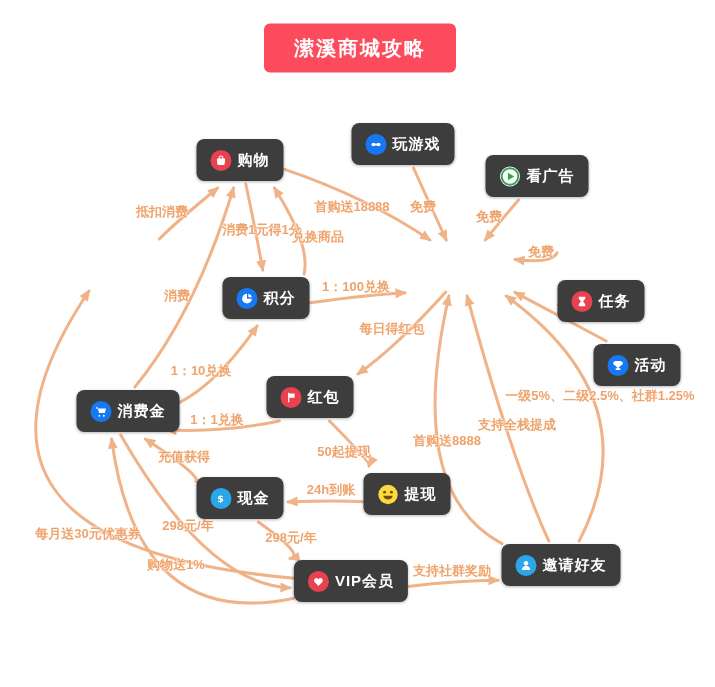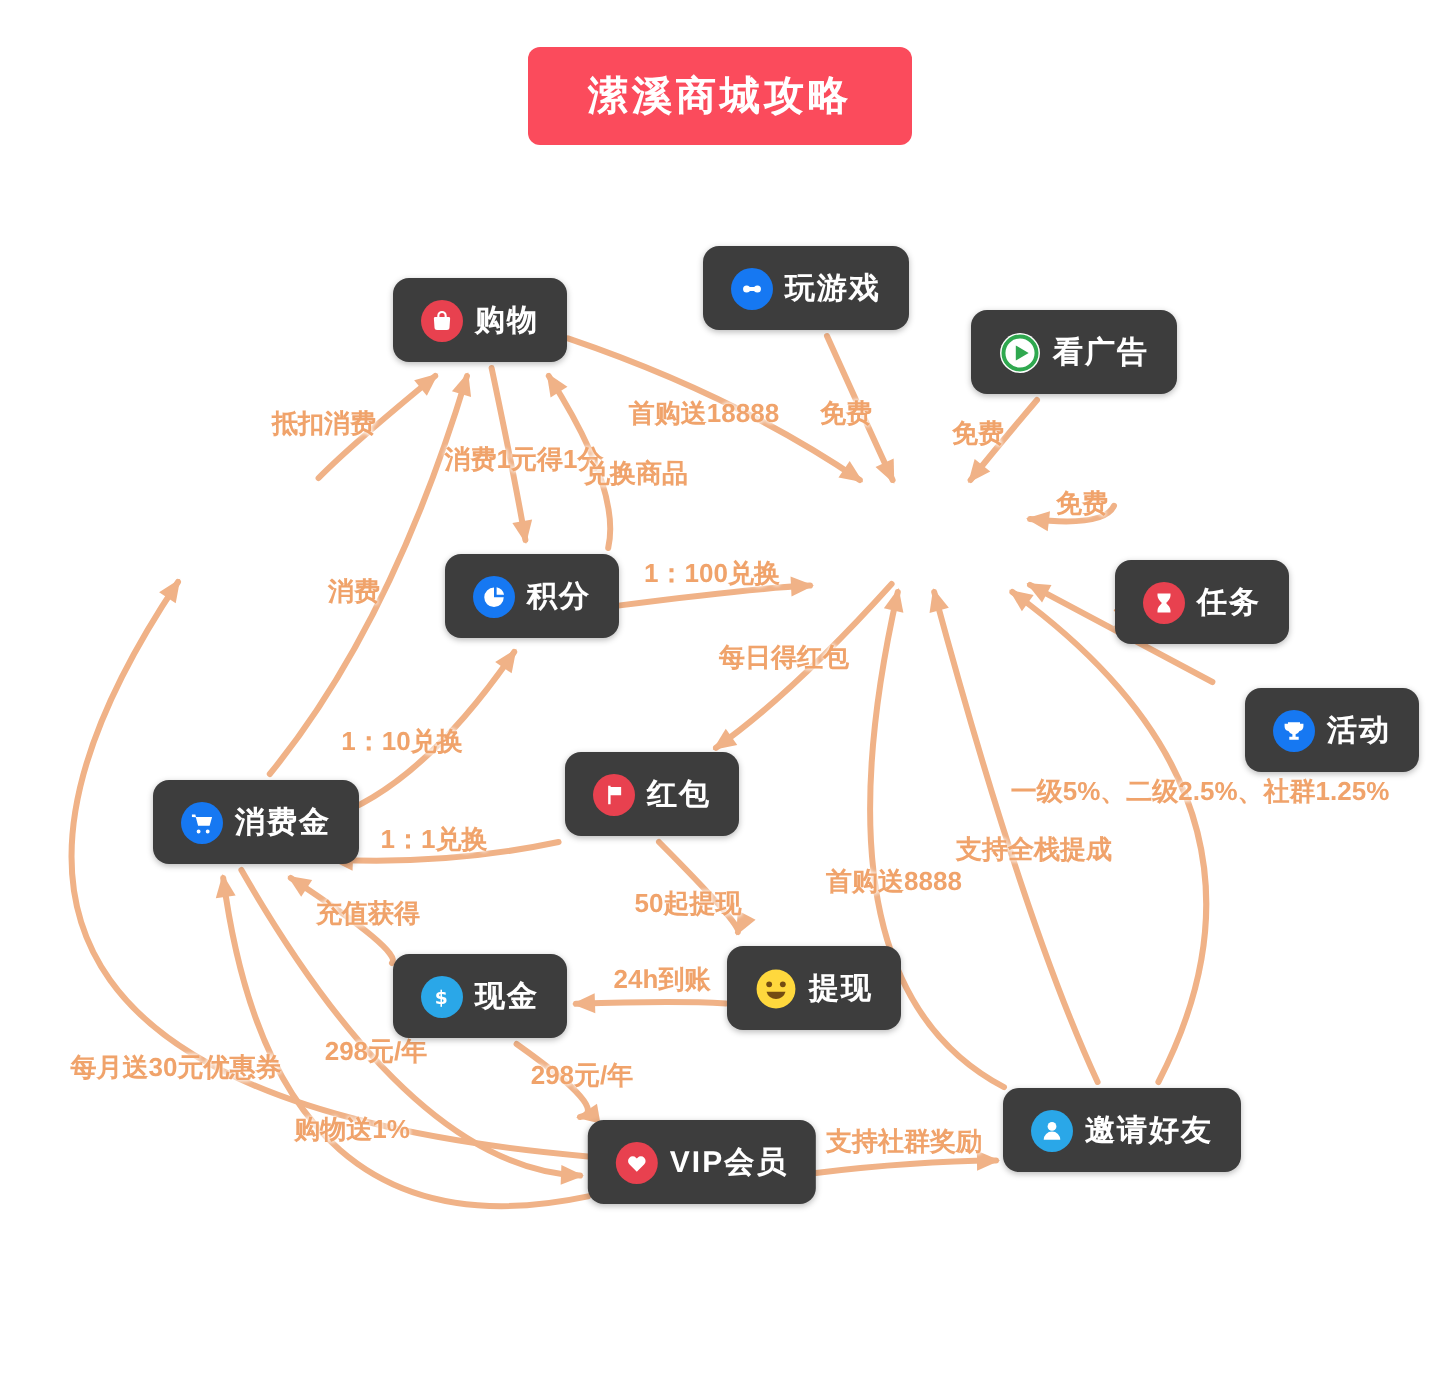--- a/index.html
+++ b/index.html
@@ -135,37 +135,37 @@
     </div>
     <div class="node" style="left: 266px; top: 298px;">
       <span class="node-icon" style="background: rgb(22, 120, 242);">
         <svg viewBox="0 0 16 16">
           <path fill="#fff" d="M8 8.2 8 2.2 A6 6 0 1 0 14 8.2 Z"></path>
           <path fill="#fff" d="M9.6 6.6 9.6 2 A6 6 0 0 1 14.2 6.6 Z"></path>
         </svg>
       </span>
       <span>积分</span>
     </div>
-    <div class="node" style="left: 666px; top: 365px;">
+    <div class="node" style="left: 637px; top: 365px;">
       <span class="node-icon" style="background: rgb(22, 120, 242);">
         <svg viewBox="0 0 16 16">
           <path fill="#fff" d="M4.3 2.6h7.4v.9h2.1v1.6c0 1.5-1 2.7-2.4 2.9a3.7 3.7 0 0 1-2.4 2v1.5h1.9v1.9H5.1v-1.9H7v-1.5a3.7 3.7 0 0 1-2.4-2A2.9 2.9 0 0 1 2.2 5.1V3.5h2.1z"></path>
         </svg>
       </span>
       <span>活动</span>
     </div>
     <div class="node" style="left: 112px; top: 411px; margin-left: 16px;">
       <span class="node-icon" style="background: rgb(22, 120, 242);">
         <svg viewBox="0 0 16 16">
           <path fill="#fff" d="M1.8 2.8h2.1l.4 1.5h9.9l-1.5 5.4H5.6L4.2 4.5l-2.4-.2zM5.9 12a1.2 1.2 0 1 1 0 2.4 1.2 1.2 0 0 1 0-2.4zm5.6 0a1.2 1.2 0 1 1 0 2.4 1.2 1.2 0 0 1 0-2.4z"></path>
         </svg>
       </span>
       <span>消费金</span>
     </div>
-    <div class="node" style="left: 310px; top: 397px; margin-left: 16px;">
+    <div class="node" style="left: 310px; top: 397px;">
       <span class="node-icon" style="background: rgb(232, 65, 79);">
         <svg viewBox="0 0 16 16">
           <path fill="#fff" d="M4.4 2.3h1.5v11.4H4.4zM5.9 3h6.5v5.2H5.9z"></path>
         </svg>
       </span>
       <span>红包</span>
     </div>
     <div class="node" style="left: 240px; top: 498px;">
       <span class="node-icon" style="background: rgb(42, 167, 232);">
         <svg viewBox="0 0 16 16">

